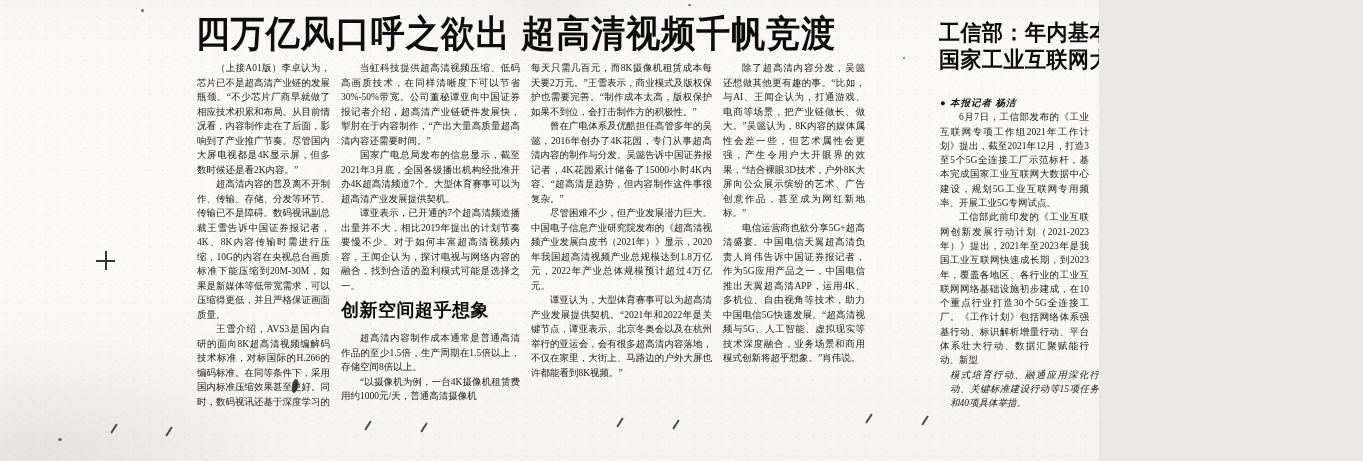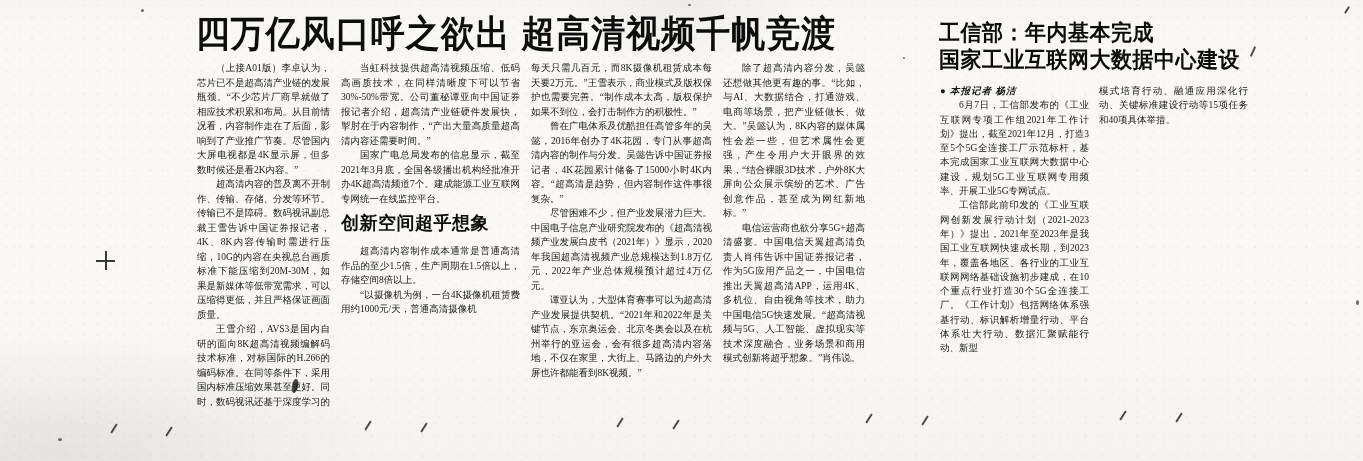--- a/index.html
+++ b/index.html
@@ -2,21 +2,21 @@
 <html><head>
 <meta charset="utf-8">
 <style>
   html,body{margin:0;padding:0;}
   body{
     width:1363px;height:461px;overflow:hidden;
     background:#e9e8e4;
     font-family:"Liberation Serif","DejaVu Serif",serif;
   }
   .page{
-    position:relative;width:1363px;height:461px;overflow:hidden;
+    position:relative;width:1099px;height:461px;overflow:hidden;
     background:
       radial-gradient(ellipse at 4% 98%, rgba(0,0,0,0.07), transparent 18%),
       radial-gradient(ellipse at 50% 0%, rgba(0,0,0,0.04), transparent 12%),
       linear-gradient(180deg,#f6f5f1 0%, #f9f8f4 8%, #faf9f6 55%, #f5f4f0 100%);
     color:#1b1b1b;
   }
   .grain{
     position:absolute;inset:0;pointer-events:none;opacity:.55;
     background-image:
       radial-gradient(rgba(40,40,40,0.07) 1px, transparent 1.3px),
@@ -52,25 +52,25 @@
     margin:5px 0 9px 0;color:#0d0d0d;
   }
   
   .headline-right{
     position:absolute;left:939px;top:20px;width:306px;
     font-family:"Liberation Sans","DejaVu Sans",sans-serif;
     font-weight:900;font-size:21px;line-height:26px;letter-spacing:.5px;
     color:#0b0b0b;transform:scaleY(1.05);
   }
   .right-body{
-    position:absolute;left:940px;top:84px;width:308px;height:330px;
-    display:flex;overflow:hidden;
+    position:absolute;left:940px;top:96px;width:308px;height:330px;
+    display:flex;overflow:hidden;flex-direction:column;
   }
   .rcol{width:149px;overflow:hidden;}
-  .rcol + .rcol{margin-left:10px;}
+  .rcol + .rcol{margin-left:10px;font-style:italic;}
   .rcol p{
     margin:0;font-size:9.5px;line-height:14.3px;text-align:justify;color:#171717;
   }
   .byline{
     font-weight:bold;font-style:italic;font-size:10px;letter-spacing:1px;
     margin:0 0 10px 0;color:#111;
   }
   
   .tick{
     position:absolute;width:2px;height:11px;background:#2b2b2b;
@@ -94,33 +94,34 @@
   <div class="headline-main">四万亿风口呼之欲出  超高清视频千帆竞渡</div>
 
   <div class="left-body">
     <div class="col c1">
       <p class="pi">（上接A01版）李卓认为，芯片已不是超高清产业链的发展瓶颈。“不少芯片厂商早就做了相应技术积累和布局。从目前情况看，内容制作走在了后面，影响到了产业推广节奏。尽管国内大屏电视都是4K显示屏，但多数时候还是看2K内容。”</p>
       <p class="pi">超高清内容的普及离不开制作、传输、存储、分发等环节。传输已不是障碍。数码视讯副总裁王雪告诉中国证券报记者，4K、8K内容传输时需进行压缩，10G的内容在央视总台画质标准下能压缩到20M-30M，如果是新媒体等低带宽需求，可以压缩得更低，并且严格保证画面质量。</p>
       <p class="pi">王雪介绍，AVS3是国内自研的面向8K超高清视频编解码技术标准，对标国际的H.266的编码标准。在同等条件下，采用国内标准压缩效果甚至更好。同时，数码视讯还基于深度学习的神经网络算法，推出了对画面进行动态处理的感知编码技术，在带宽资源、计算资源有限的情况下，可以集中优势资源把人眼聚焦的部分画面处理得更好。</p>
     </div>
     <div class="col c2">
       <p class="pi">当虹科技提供超高清视频压缩、低码高画质技术，在同样清晰度下可以节省30%-50%带宽。公司董秘谭亚向中国证券报记者介绍，超高清产业链硬件发展快，掣肘在于内容制作，“产出大量高质量超高清内容还需要时间。”</p>
-      <p class="pi">国家广电总局发布的信息显示，截至2021年3月底，全国各级播出机构经批准开办4K超高清频道7个。建成能源工业互联网专网统一在线监控平台。</p>
+      <p class="pi">国家广电总局发布的信息显示，截至2021年3月底，全国各级播出机构经批准开办4K超高清频道7个。大型体育赛事可以为超高清产业发展提供契机。</p>
+      <p class="pi">谭亚表示，已开通的7个超高清频道播出量并不大，相比2019年提出的计划节奏要慢不少。对于如何丰富超高清视频内容，王闻企认为，探讨电视与网络内容的融合，找到合适的盈利模式可能是选择之一。</p>
       <div class="subhead">创新空间超乎想象</div>
       <p class="pi">超高清内容制作成本通常是普通高清作品的至少1.5倍，生产周期在1.5倍以上，存储空间8倍以上。</p>
       <p class="pi">“以摄像机为例，一台4K摄像机租赁费用约1000元/天，普通高清摄像机</p>
     </div>
     <div class="col c3">
       <p>每天只需几百元，而8K摄像机租赁成本每天要2万元。”王雪表示，商业模式及版权保护也需要完善。“制作成本太高，版权保护如果不到位，会打击制作方的积极性。”</p>
       <p class="pi">曾在广电体系及优酷担任高管多年的吴懿，2016年创办了4K花园，专门从事超高清内容的制作与分发。吴懿告诉中国证券报记者，4K花园累计储备了15000小时4K内容。“超高清是趋势，但内容制作这件事很复杂。”</p>
       <p class="pi">尽管困难不少，但产业发展潜力巨大。中国电子信息产业研究院发布的《超高清视频产业发展白皮书（2021年）》显示，2020年我国超高清视频产业总规模达到1.8万亿元，2022年产业总体规模预计超过4万亿元。</p>
-      <p class="pi">谭亚认为，大型体育赛事可以为超高清产业发展提供契机。“2021年和2022年是关键节点，东京奥运会、北京冬奥会以及在杭州举行的亚运会，会有很多超高清内容落地，不仅在家里，大街上、马路边的户外大屏也许都能看到8K视频。”</p>
+      <p class="pi">谭亚认为，大型体育赛事可以为超高清产业发展提供契机。“2021年和2022年是关键节点，谭亚表示、北京冬奥会以及在杭州举行的亚运会，会有很多超高清内容落地，不仅在家里，大街上、马路边的户外大屏也许都能看到8K视频。”</p>
     </div>
     <div class="col c4">
-      <p class="pi">除了超高清内容分发，吴懿还想做其他更有趣的事。“比如，与AI、大数据结合，打通游戏、电商等场景，把产业链做长、做大。”吴懿认为，8K内容的媒体属性会差一些，但艺术属性会更强，产生令用户大开眼界的效果，“结合裸眼3D技术，户外8K大屏向公众展示缤纷的艺术、广告创意作品，甚至成为网红新地标。”</p>
+      <p class="pi">除了超高清内容分发，吴懿还想做其他更有趣的事。“比如，与AI、王闻企认为，打通游戏、电商等场景，把产业链做长、做大。”吴懿认为，8K内容的媒体属性会差一些，但艺术属性会更强，产生令用户大开眼界的效果，“结合裸眼3D技术，户外8K大屏向公众展示缤纷的艺术、广告创意作品，甚至成为网红新地标。”</p>
       <p class="pi">电信运营商也欲分享5G+超高清盛宴。中国电信天翼超高清负责人肖伟告诉中国证券报记者，作为5G应用产品之一，中国电信推出天翼超高清APP，运用4K、多机位、自由视角等技术，助力中国电信5G快速发展。“超高清视频与5G、人工智能、虚拟现实等技术深度融合，业务场景和商用模式创新将超乎想象。”肖伟说。</p>
     </div>
   </div>
 
   <div class="headline-right">
     <div>工信部：年内基本完成</div>
     <div>国家工业互联网大数据中心建设</div>
   </div>
 
   <div class="right-body">

